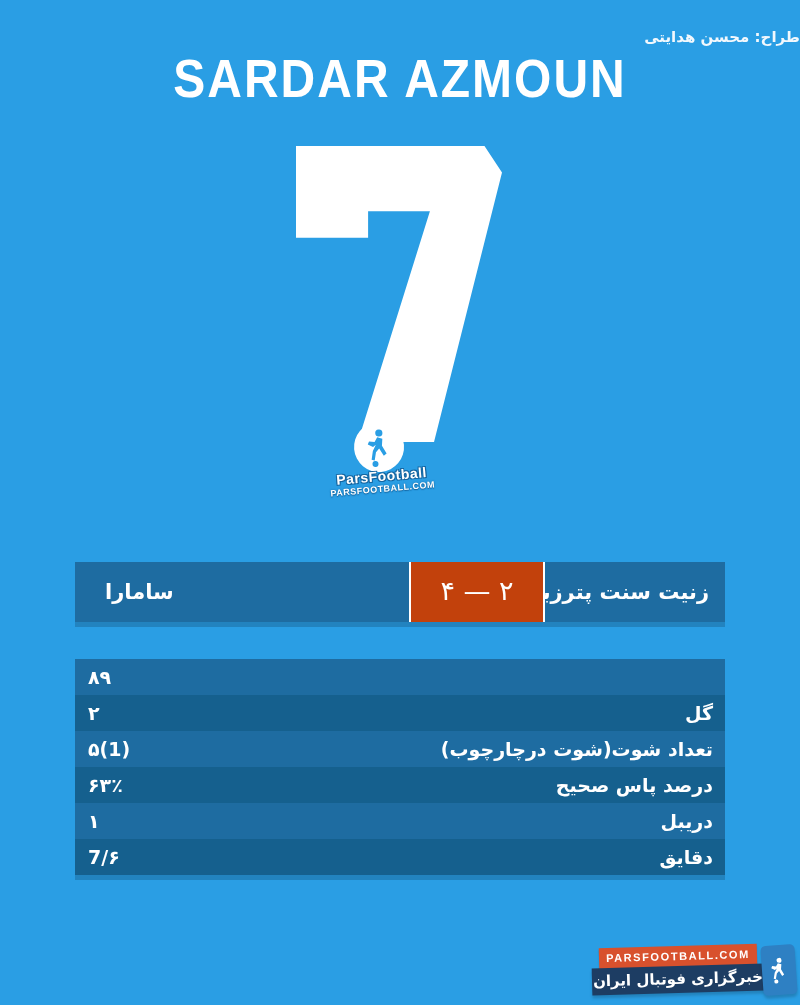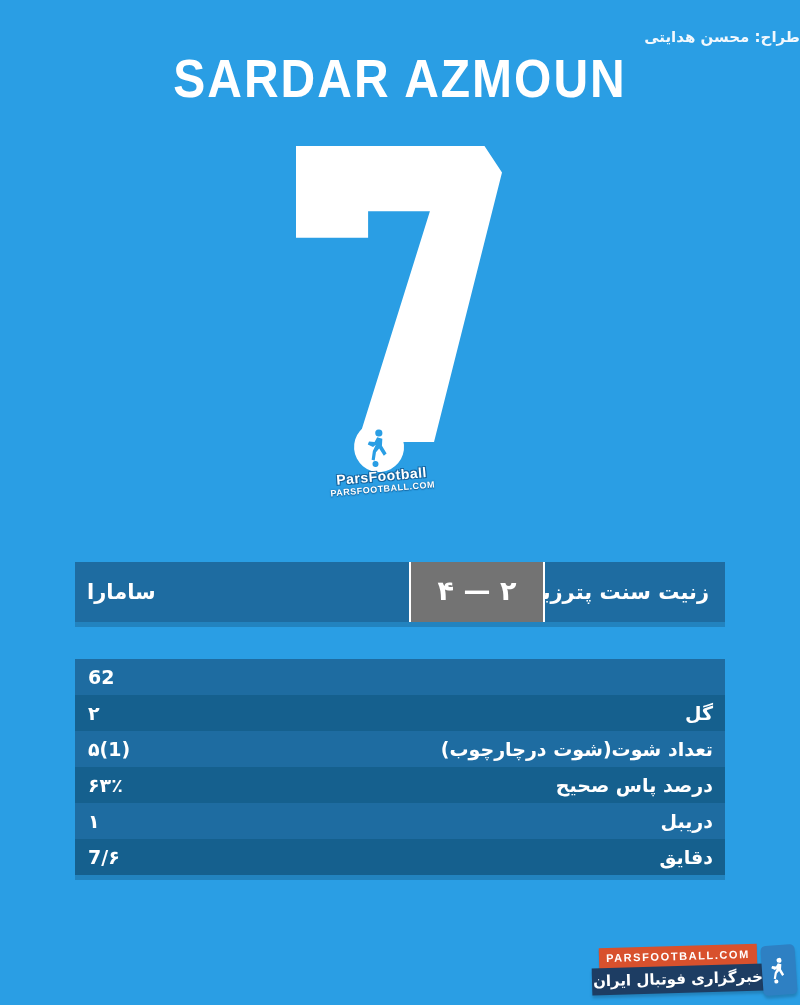--- a/index.html
+++ b/index.html
@@ -53,27 +53,27 @@
   .scorebar{
     left:75px;top:562px;width:650px;height:60px;
     background:#1e6ca1;direction:rtl;
     box-shadow:0 5px 0 rgba(13,62,97,0.28);
   }
   .team{
     position:absolute;top:0;height:60px;line-height:60px;
     color:#ffffff;font-size:21px;font-weight:bold;white-space:nowrap;
   }
   .team.home{right:16px;}
-  .team.away{left:12px;}
+  .team.away{left:30px;}
   .scorebox{
     position:absolute;left:334px;top:0;width:136px;height:60px;
-    background:#737373;
+    background:#c2410c;
     border-left:2px solid #ffffff;border-right:2px solid #ffffff;
     box-sizing:border-box;
-    color:#ffffff;font-size:27px;font-weight:bold;
+    color:#ffffff;font-size:27px;font-weight:normal;
     text-align:center;line-height:58px;
     direction:rtl;
   }
   
   .stats{
     left:75px;top:659px;width:650px;
     box-shadow:0 5px 0 rgba(13,62,97,0.28);
   }
   .stat-row{
     position:relative;height:36px;background:#1e6ca1;direction:rtl;
@@ -140,21 +140,21 @@
 <div class="abs scorebar">
   <div class="team home">زنیت سنت پترزبورگ</div>
   <div class="scorebox">
     <span>۲ — ۴</span>
   </div>
   <div class="team away">سامارا</div>
 </div>
 
 <div class="abs stats">
   <div class="stat-row">
-    <span class="stat-value">62</span>
+    <span class="stat-value">۸۹</span>
   </div>
   <div class="stat-row">
     <span class="stat-label">گل</span>
     <span class="stat-value">۲</span>
   </div>
   <div class="stat-row">
     <span class="stat-label">تعداد شوت(شوت درچارچوب)</span>
     <span class="stat-value">۵(1)</span>
   </div>
   <div class="stat-row">

